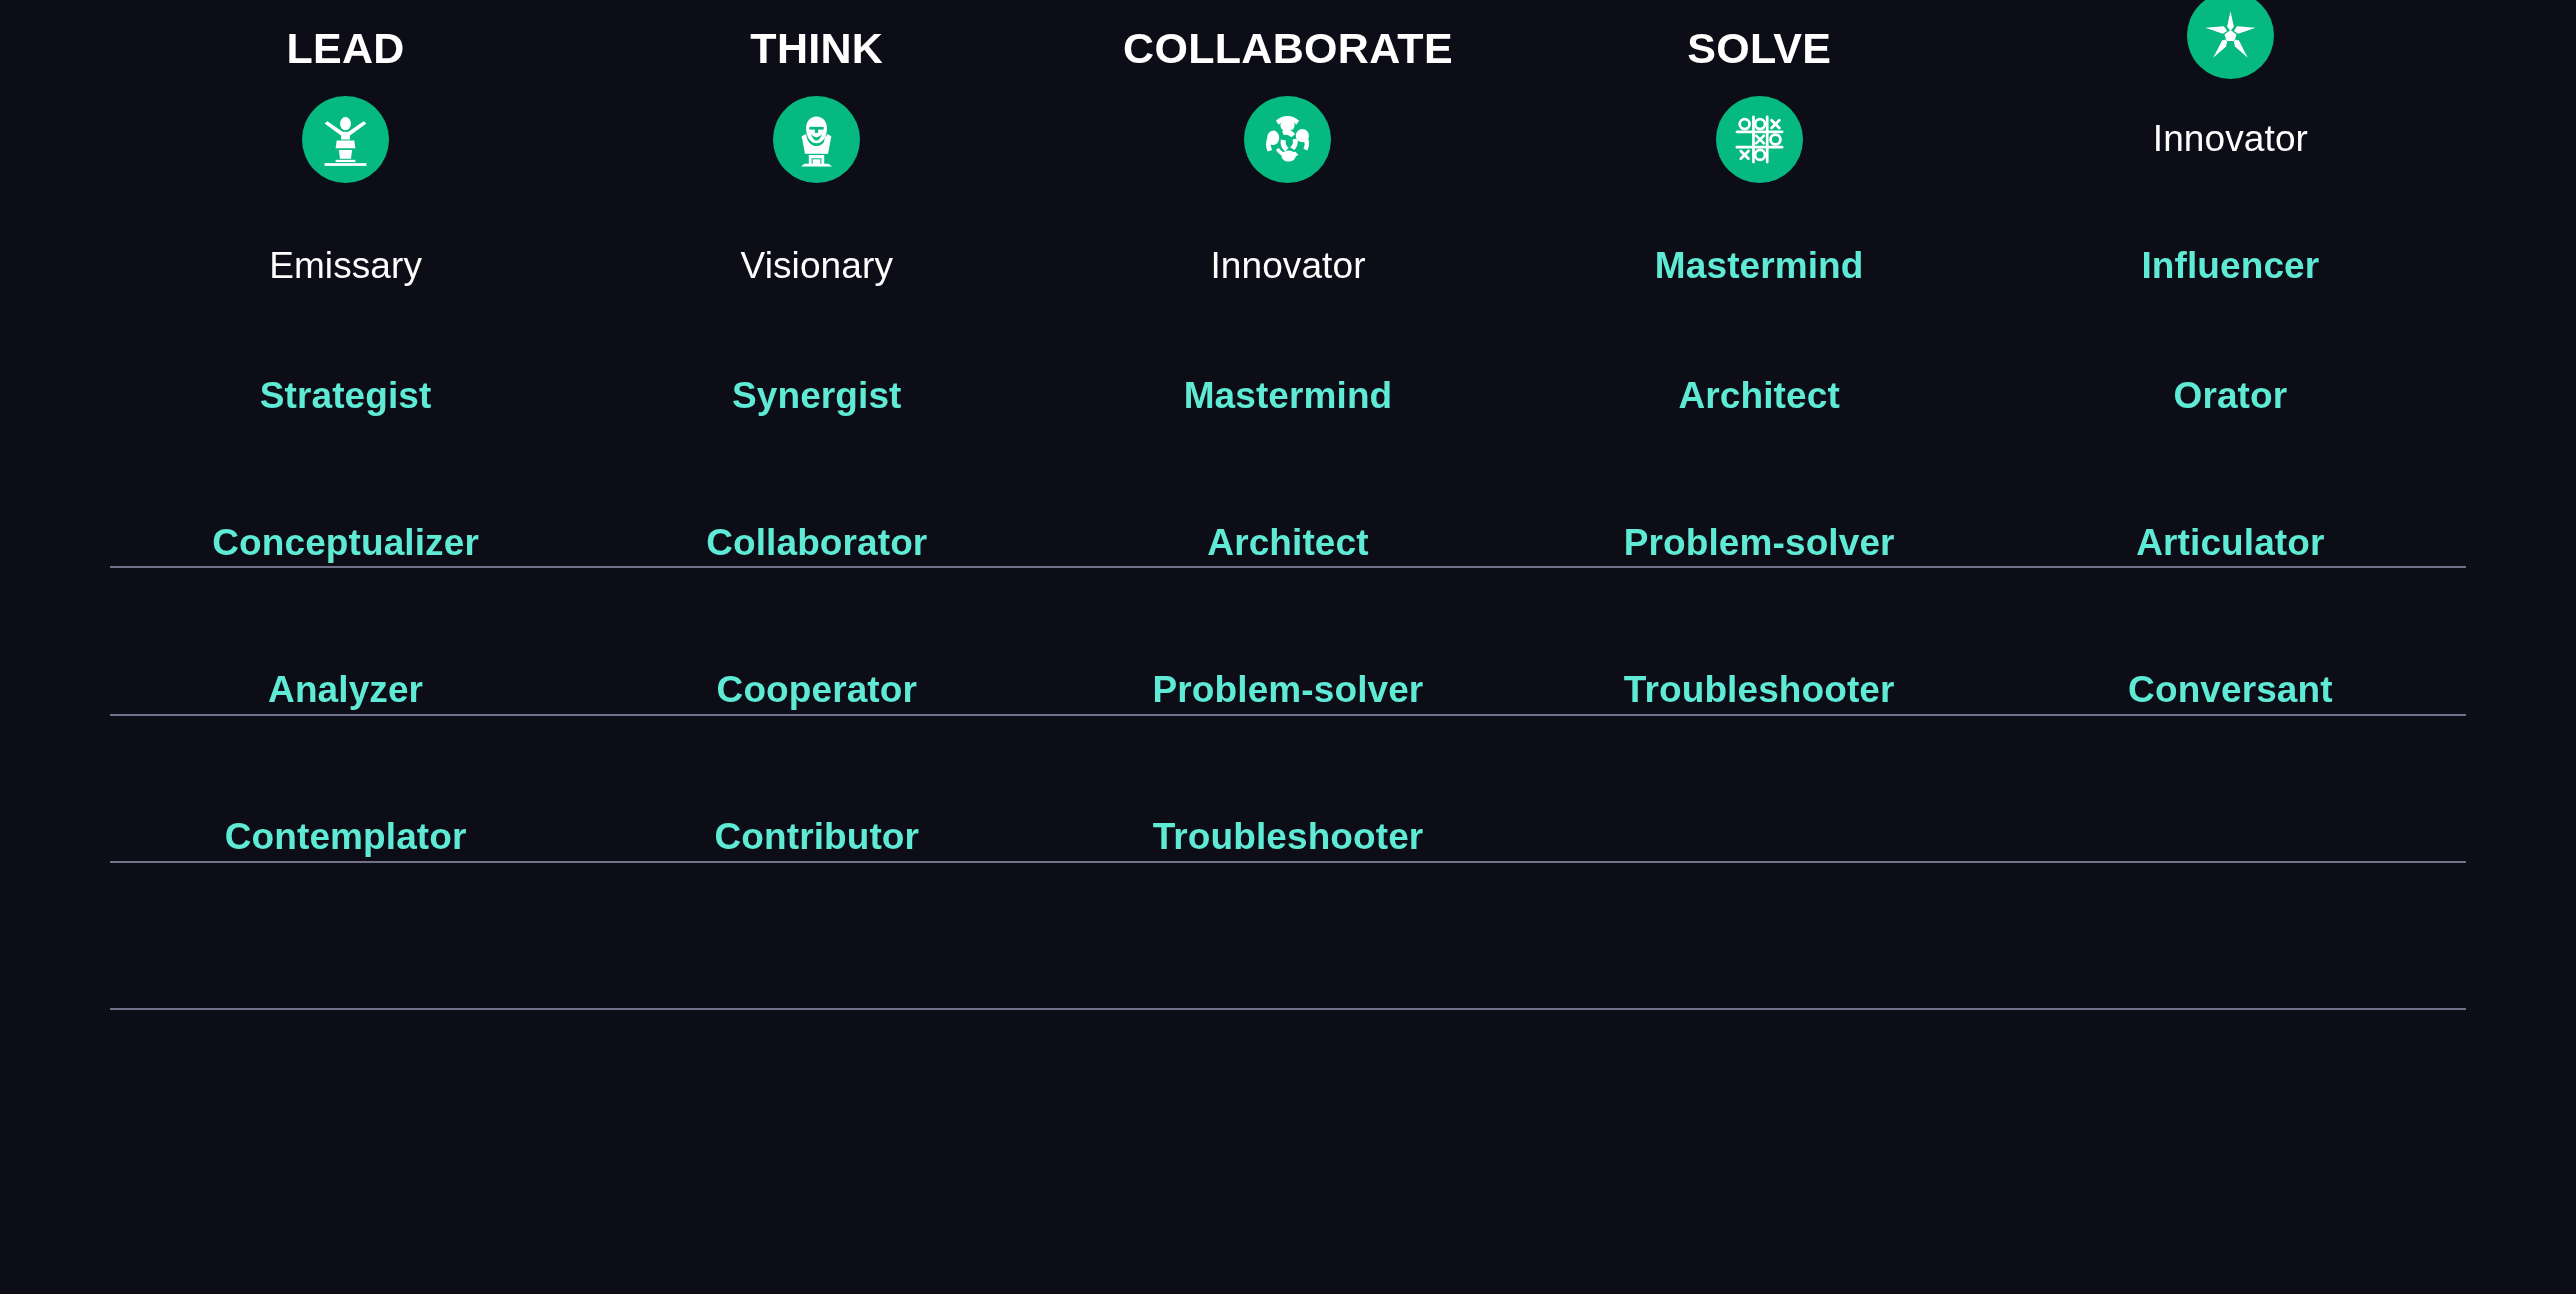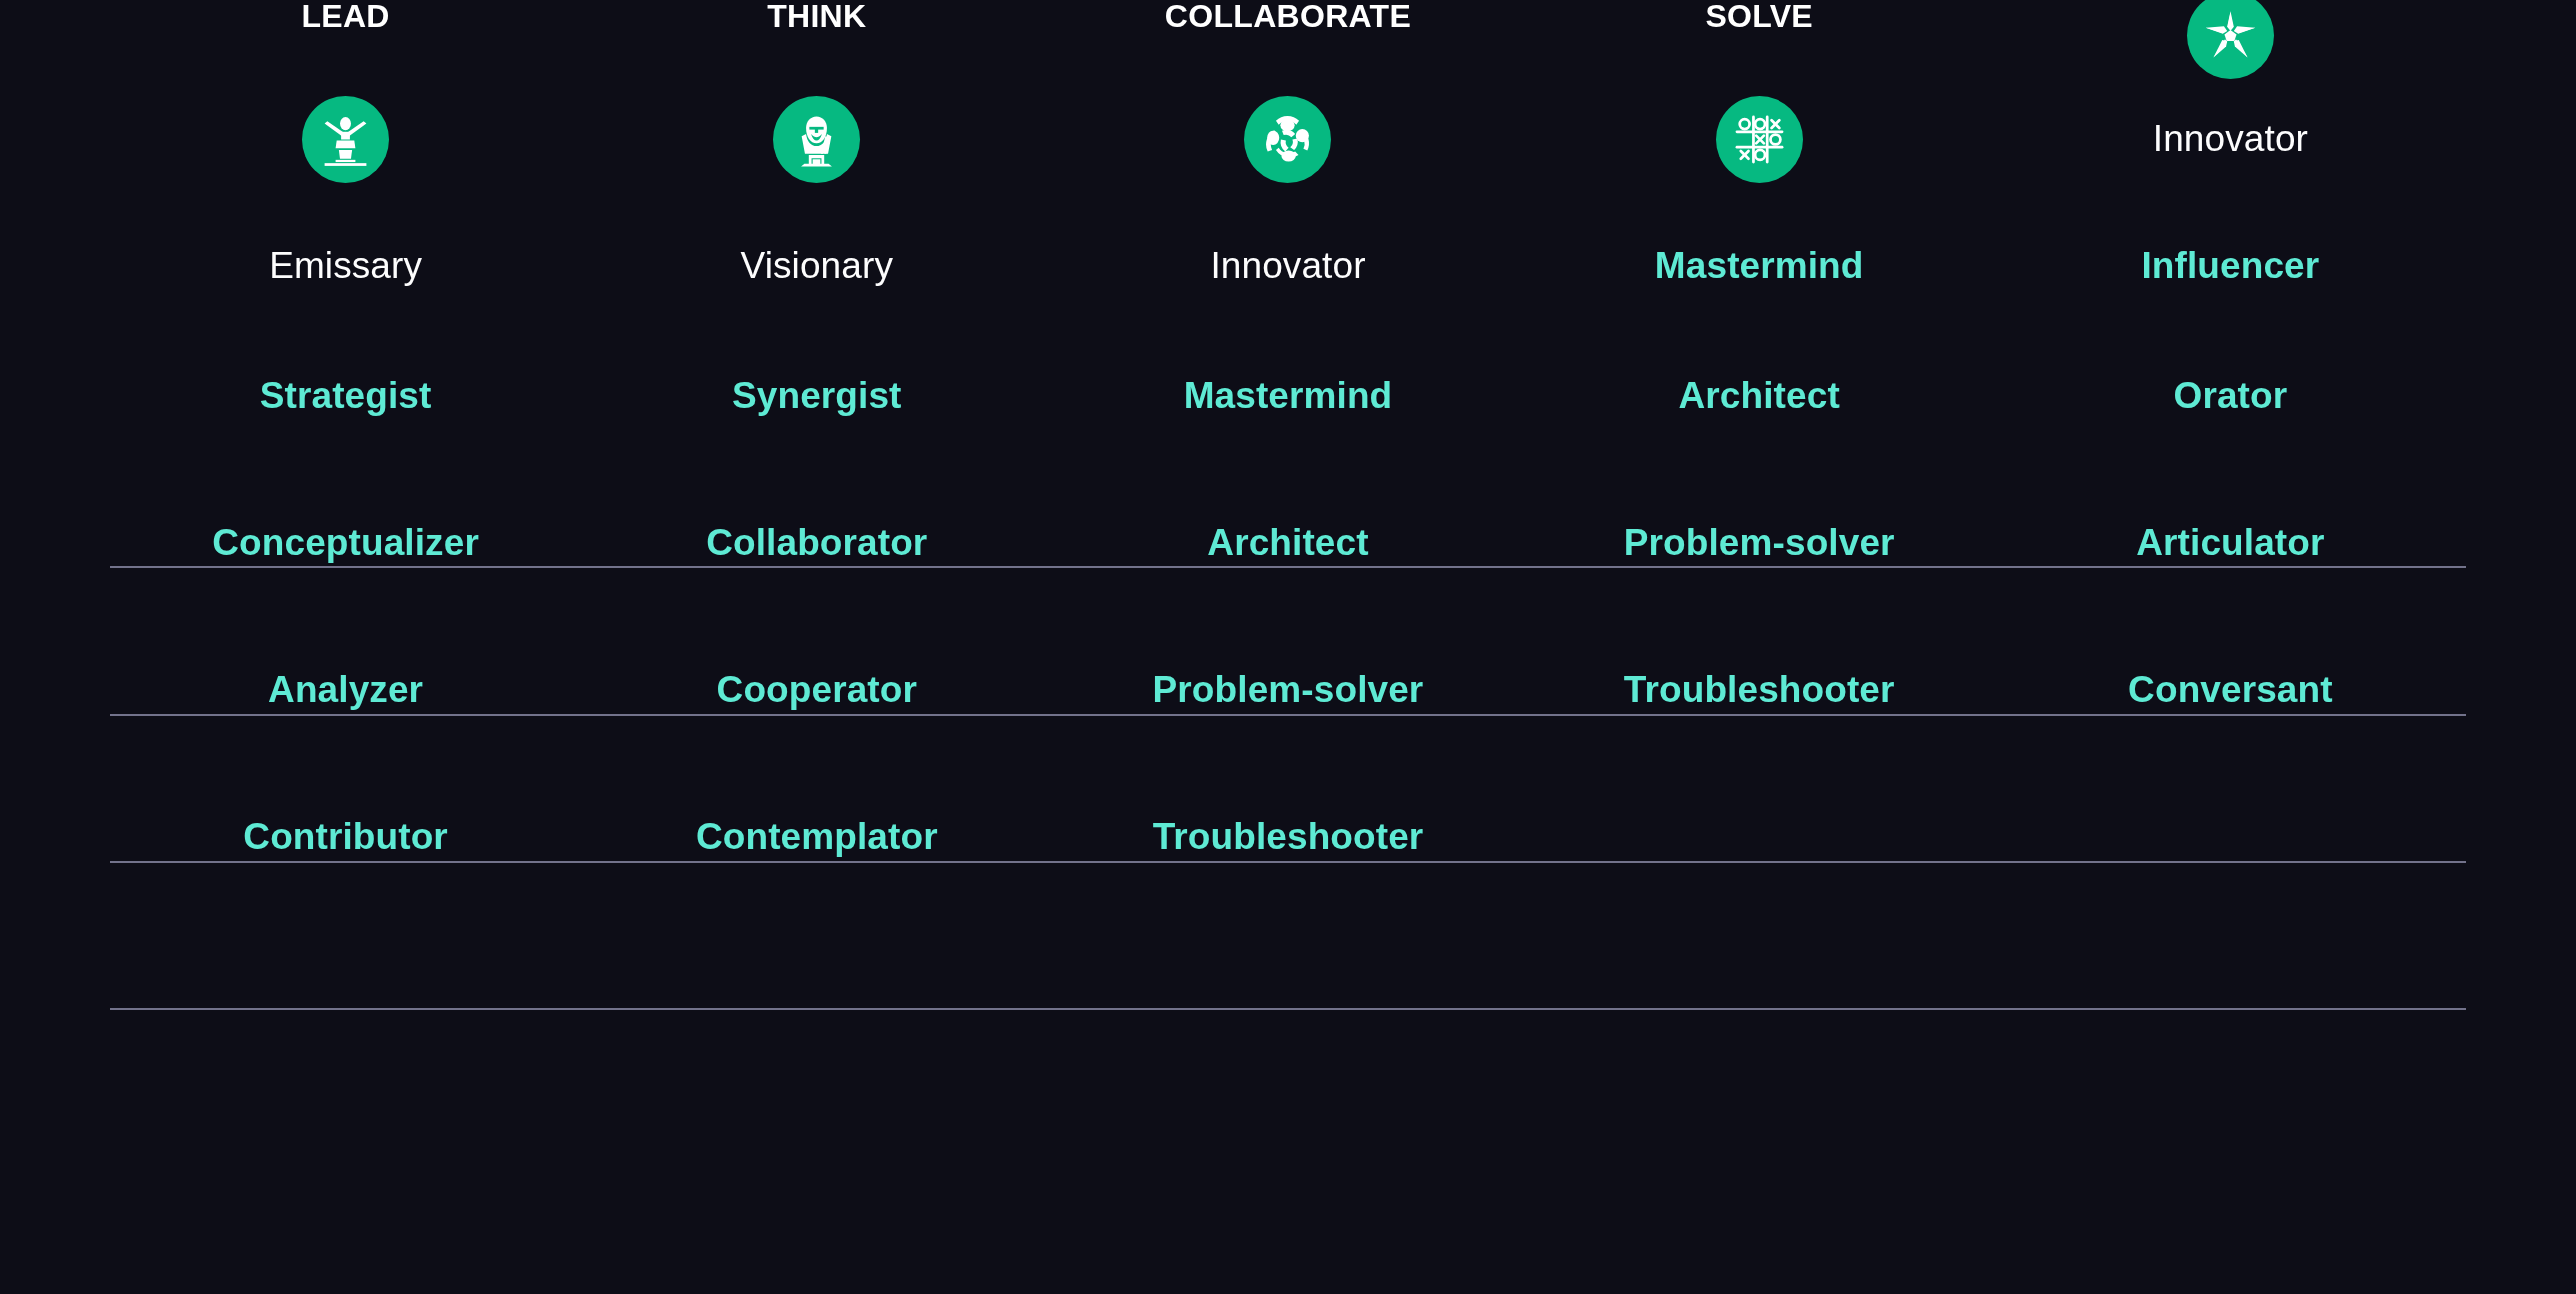--- a/index.html
+++ b/index.html
@@ -32,23 +32,23 @@
     width: 2356px;           
     height: 1295px;
     display: grid;
     grid-template-columns: repeat(5, 1fr);
     grid-template-rows: 70px 139px 114px 147px 147px 147px 147px 147px 1fr;
   }
 
   
   .col-header {
     display: flex;
-    align-items: flex-start;
+    align-items: flex-end;
     justify-content: center;
-    font-size: 32px;
+    font-size: 43px;
     font-weight: 700;
     letter-spacing: 0.3px;
     color: #ffffff;
     text-transform: uppercase;
     line-height: 1;
     white-space: nowrap;
   }
 
   
   .col-icon-cell {
@@ -322,24 +322,24 @@
         <span>Problem-solver</span>
       </div>
 
     <div class="cell secondary">
         <span>Troubleshooter</span>
       </div>
     <div class="cell secondary">
         <span>Conversant</span>
       </div>
     <div class="cell secondary">
+        <span>Contemplator</span>
+      </div>
+    <div class="cell secondary">
         <span>Contributor</span>
-      </div>
-    <div class="cell secondary">
-        <span>Contemplator</span>
       </div>
     <div class="cell secondary">
         <span>Troubleshooter</span>
       </div>
 
   </div>
 
   <div class="rule r1"></div>
   <div class="rule r2"></div>
   <div class="rule r3"></div>

